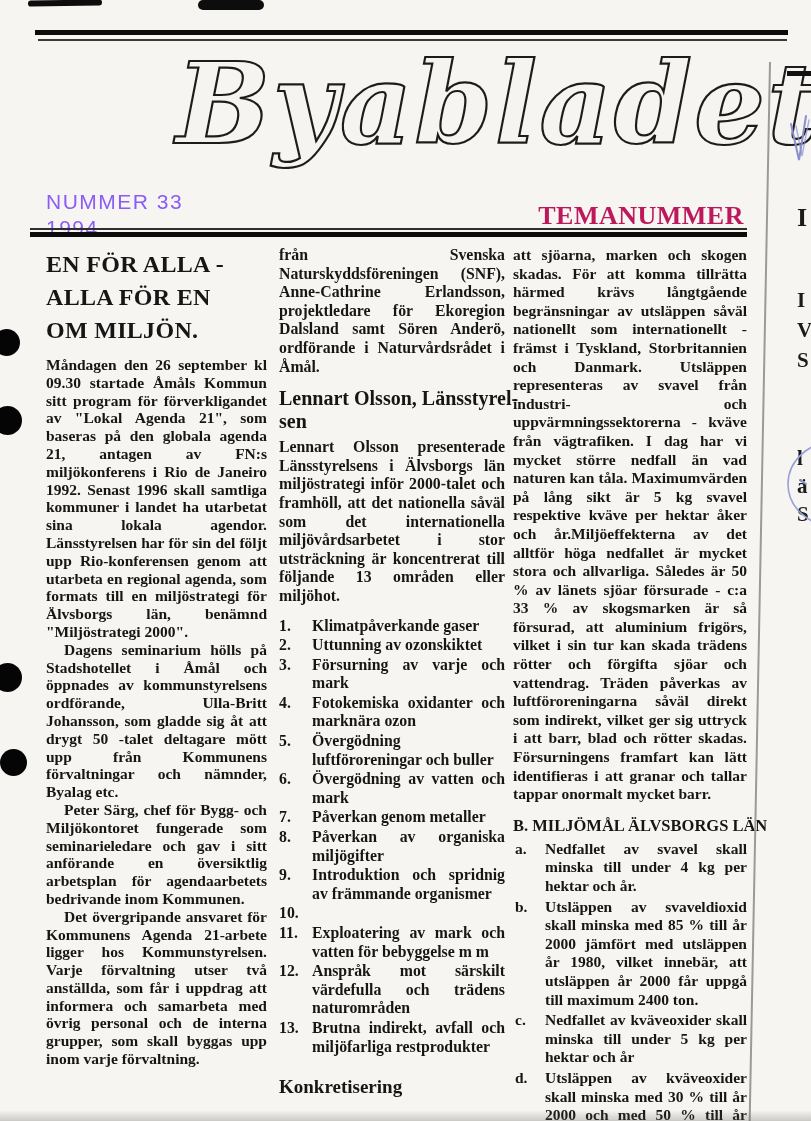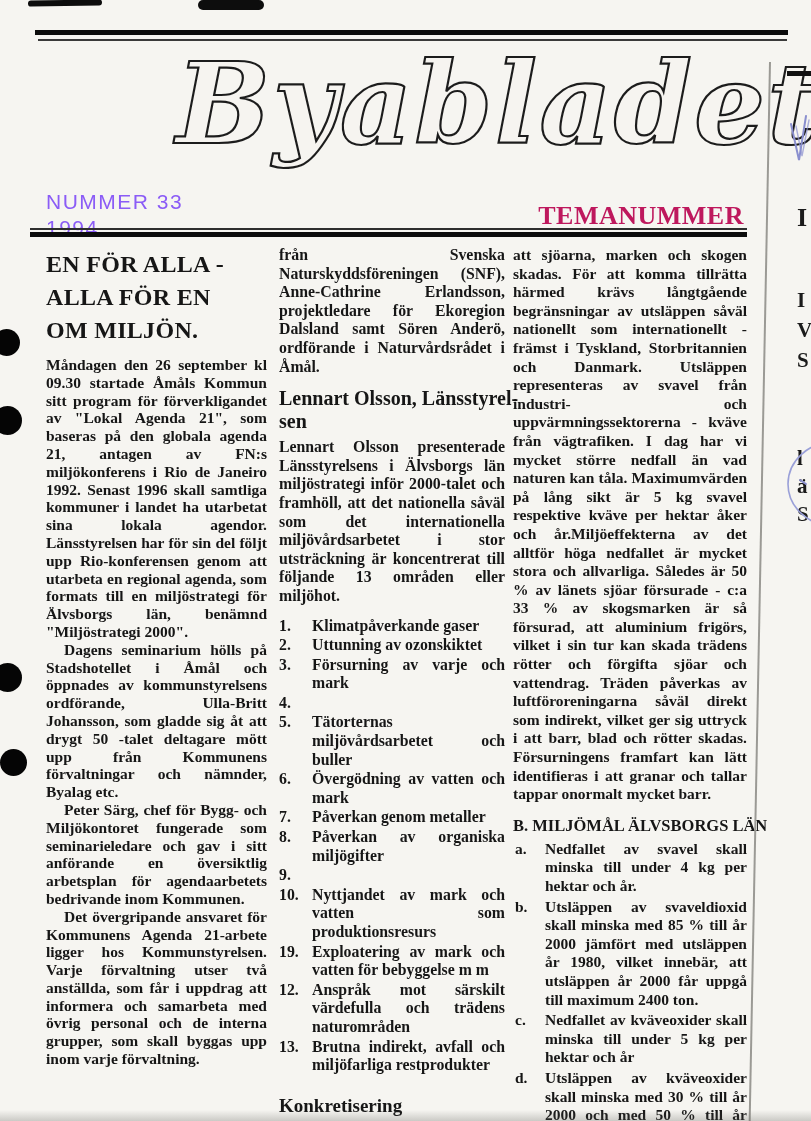--- a/index.html
+++ b/index.html
@@ -128,46 +128,47 @@
       <div class="li">
           <span class="marker">2.</span>
           <span class="txt">Uttunning av ozonskiktet</span>
         </div>
       <div class="li">
           <span class="marker">3.</span>
           <span class="txt">Försurning av varje och mark</span>
         </div>
       <div class="li">
           <span class="marker">4.</span>
+          <span class="txt">Fotokemiska oxidanter och marknära ozon</span>
         </div>
       <div class="li">
           <span class="marker">5.</span>
-          <span class="txt">Tätorternas miljövårdsarbetet och buller</span>
+          <span class="txt">Övergödning luftföroreningar och buller</span>
         </div>
       <div class="li">
           <span class="marker">6.</span>
           <span class="txt">Övergödning av vatten och mark</span>
         </div>
       <div class="li">
           <span class="marker">7.</span>
           <span class="txt">Påverkan genom metaller</span>
         </div>
       <div class="li">
           <span class="marker">8.</span>
           <span class="txt">Påverkan av organiska miljögifter</span>
         </div>
       <div class="li">
           <span class="marker">9.</span>
+          <span class="txt">Introduktion och spridnig av främmande organismer</span>
         </div>
       <div class="li">
           <span class="marker">10.</span>
-          <span class="txt">Nyttjandet av mark och vatten som produktionsresurs</span>
-        </div>
-      <div class="li">
-          <span class="marker">19.</span>
+        </div>
+      <div class="li">
+          <span class="marker">11.</span>
           <span class="txt">Exploatering av mark och vatten för bebyggelse m m</span>
         </div>
       <div class="li">
           <span class="marker">12.</span>
           <span class="txt">Anspråk mot särskilt värdefulla och trädens naturområden</span>
         </div>
       <div class="li">
           <span class="marker">13.</span>
           <span class="txt">Brutna indirekt, avfall och miljöfarliga restprodukter</span>
         </div>

